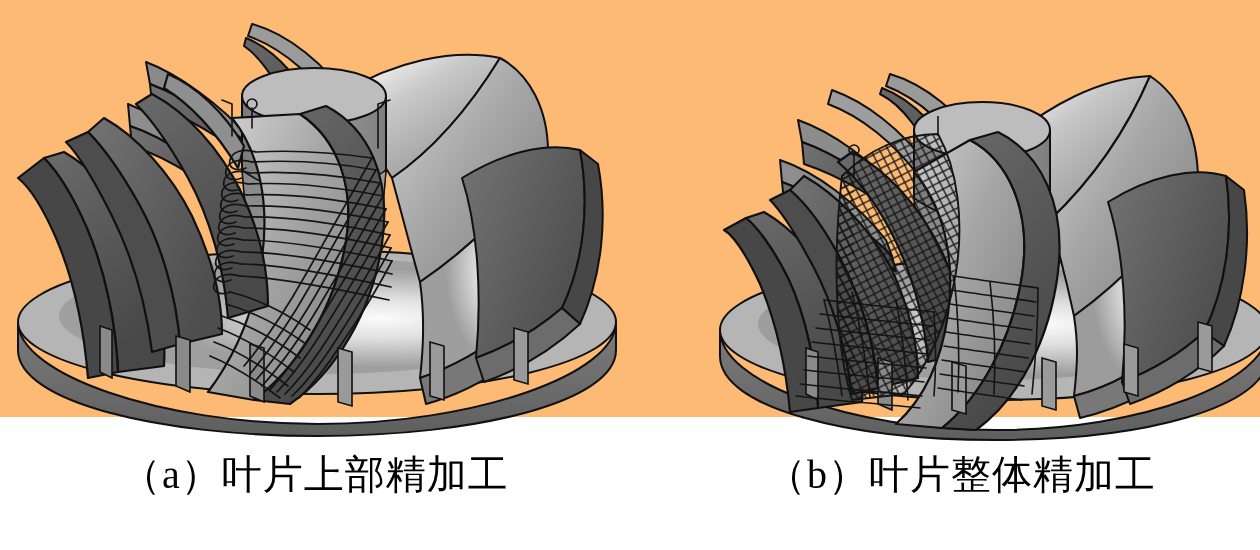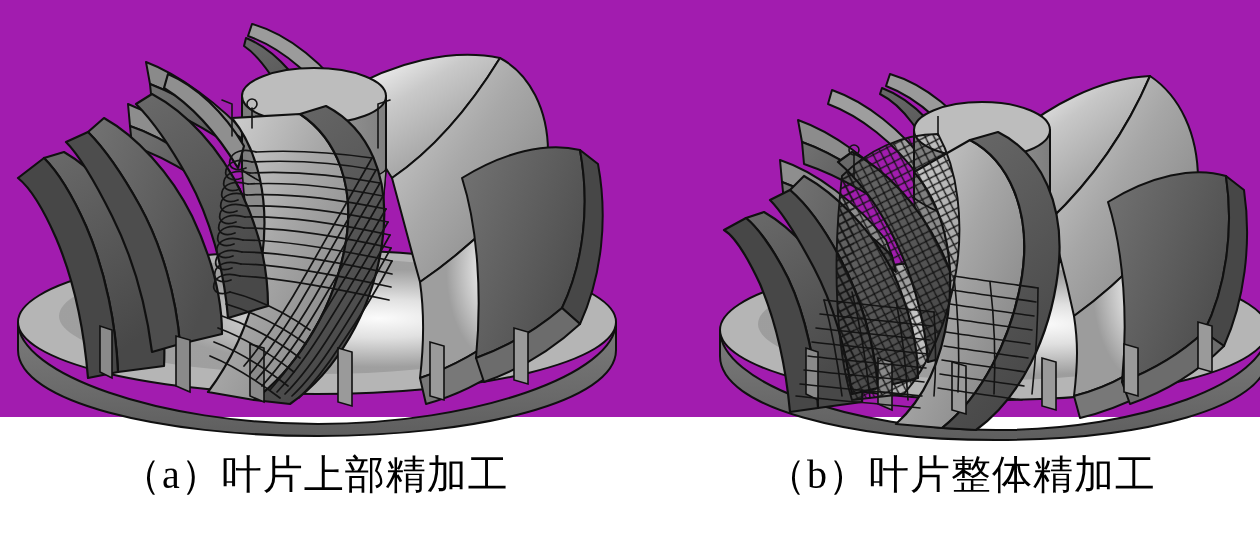--- a/index.html
+++ b/index.html
@@ -1,18 +1,18 @@
 <!DOCTYPE html>
 <html><head>
 <meta charset="utf-8">
 <style>
   html,body{margin:0;padding:0;background:#ffffff;}
   body{width:1260px;height:550px;overflow:hidden;
        font-family:"Liberation Serif","DejaVu Serif",serif;}
-  .figure{position:relative;width:1260px;height:417px;background:#a21caf;}
+  .figure{position:relative;width:1260px;height:417px;background:#fdba74;}
   .panel{position:absolute;top:0;width:630px;height:550px;}
   .panel-a{left:0;}
   .panel-b{left:646px;}
   .art{position:absolute;left:0;top:0;width:630px;height:450px;}
   .caption{position:absolute;left:0;top:452px;width:630px;
            text-align:center;font-size:40px;line-height:1.15;
            color:#000;letter-spacing:1px;white-space:nowrap;}
   svg{display:block;}
 </style>
 </head>

